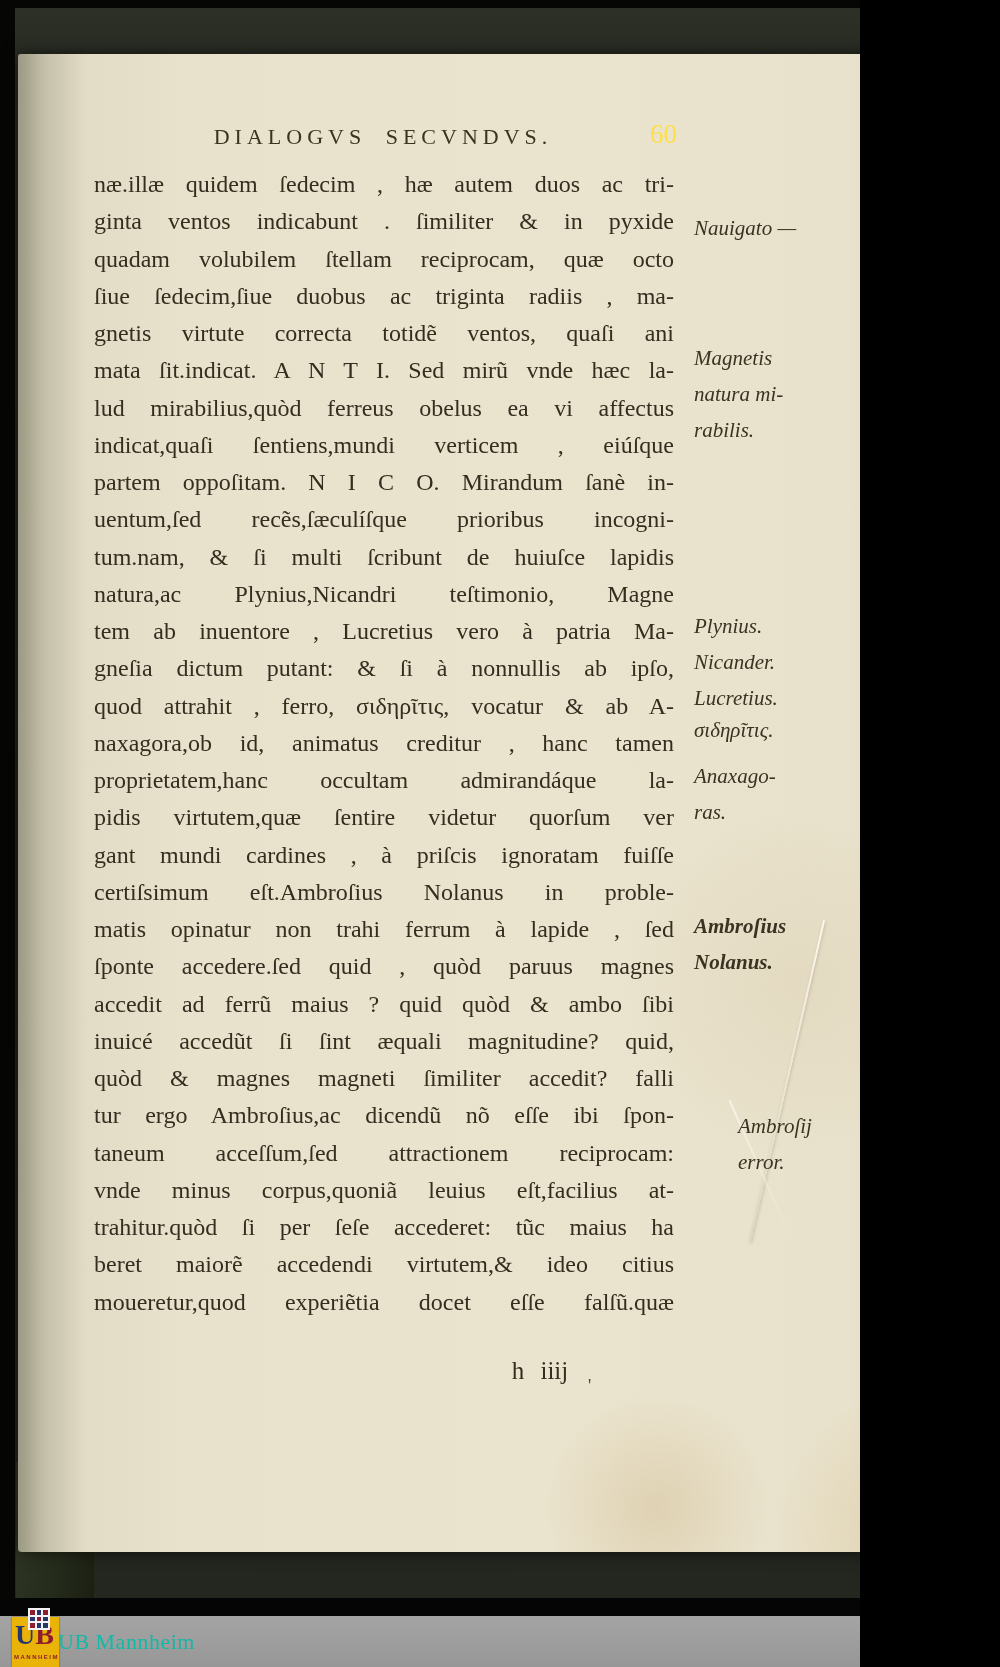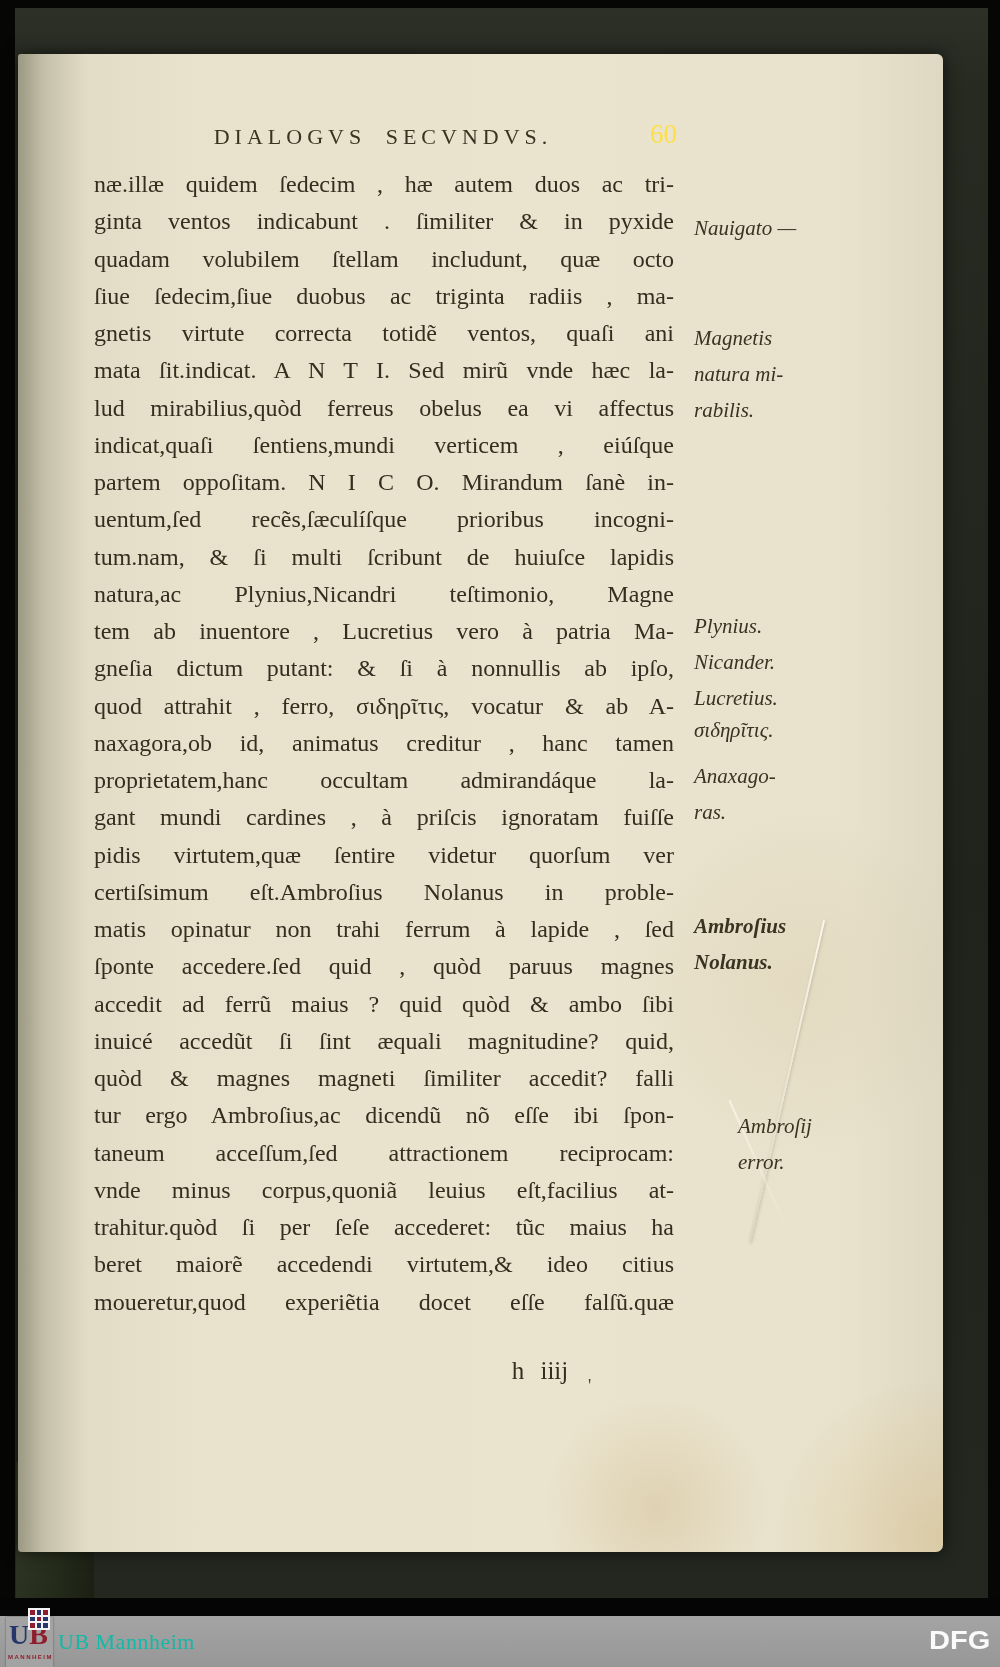--- a/index.html
+++ b/index.html
@@ -1,16 +1,16 @@
 <!DOCTYPE html>
 <html><head>
 <meta charset="utf-8">
 <style>
   html,body{margin:0;padding:0;background:#000;}
-  .stage{position:relative;width:1000px;height:1667px;overflow:hidden;background:#060705;
+  .stage{position:relative;width:860px;height:1667px;overflow:hidden;background:#060705;
          font-family:"Liberation Serif","DejaVu Serif",serif;}
   
   .scan-bg{position:absolute;left:15px;top:8px;width:973px;height:1592px;
            background:linear-gradient(180deg,#2c3027 0%,#262a21 5%,#1f231b 55%,#232720 100%);}
   
   .cover-wedge{position:absolute;left:16px;top:1462px;width:78px;height:140px;
                background:linear-gradient(100deg,#313726 0%,#252b1b 60%,#1a1f12 100%);}
   
   .paper{position:absolute;left:18px;top:54px;width:925px;height:1498px;border-radius:3px 6px 7px 4px;
          background:
@@ -40,21 +40,21 @@
   .stray-mark{position:absolute;left:588px;top:1376px;font-size:18px;color:#4a4236;}
 
   .note{position:absolute;left:694px;width:250px;font-style:italic;font-size:21px;
         line-height:36px;color:#3b3322;}
   .note div{height:36px;}
 
   
   .pre-band{position:absolute;left:0;top:1598px;width:1000px;height:18px;background:#050505;}
   .footer-bar{position:absolute;left:0;top:1616px;width:1000px;height:51px;
               background:linear-gradient(180deg,#a4a4a4,#979797);}
-  .ub-box{position:absolute;left:6px;top:1617px;width:47px;height:50px;background:#a3a3a3;
+  .ub-box{position:absolute;left:12px;top:1617px;width:47px;height:50px;background:#eab308;
           box-shadow:0 0 2px rgba(0,0,0,0.4);}
   .ub-letters{position:absolute;left:3px;top:3px;font-weight:bold;font-size:28px;line-height:30px;
               font-family:"Liberation Serif",serif;}
   .ub-u{color:#27376b;} .ub-b{color:#8e1e2d;}
   .ub-sub{position:absolute;left:2px;top:37px;font-size:6px;font-weight:bold;letter-spacing:1.5px;
           color:#8e1e2d;font-family:"Liberation Sans",sans-serif;white-space:nowrap;}
   .ub-grid{position:absolute;left:28px;top:1608px;width:22px;height:22px;background:#f3f3f5;
            display:grid;grid-template-columns:repeat(3,1fr);grid-template-rows:repeat(3,1fr);
            gap:2px;padding:2px;box-sizing:border-box;}
   .ub-grid div{width:100%;height:100%;}
@@ -77,58 +77,58 @@
     <div class="crease"></div>
     <div class="crease2"></div>
   </div>
 
   <div class="header-title ink">DIALOGVS SECVNDVS.</div>
   <div class="page-number ink">60</div>
 
   <div class="bodytext">
     <div class="bline">næ.illæ quidem ſedecim , hæ autem duos ac tri-</div>
     <div class="bline">ginta ventos indicabunt . ſimiliter &amp; in pyxide</div>
-    <div class="bline">quadam volubilem ſtellam includunt, quæ octo</div>
+    <div class="bline">quadam volubilem ſtellam reciprocam, quæ octo</div>
     <div class="bline">ſiue ſedecim,ſiue duobus ac triginta radiis , ma-</div>
     <div class="bline">gnetis virtute correcta totidẽ ventos, quaſi ani</div>
     <div class="bline">mata ſit.indicat. A N T I. Sed mirũ vnde hæc la-</div>
     <div class="bline">lud mirabilius,quòd ferreus obelus ea vi affectus</div>
     <div class="bline">indicat,quaſi ſentiens,mundi verticem , eiúſque</div>
     <div class="bline">partem oppoſitam. N I C O. Mirandum ſanè in-</div>
     <div class="bline">uentum,ſed recẽs,ſæculíſque prioribus incogni-</div>
     <div class="bline">tum.nam, &amp; ſi multi ſcribunt de huiuſce lapidis</div>
     <div class="bline">natura,ac Plynius,Nicandri teſtimonio, Magne</div>
     <div class="bline">tem ab inuentore , Lucretius vero à patria Ma-</div>
     <div class="bline">gneſia dictum putant: &amp; ſi à nonnullis ab ipſo,</div>
     <div class="bline">quod attrahit , ferro, σιδηρῖτις, vocatur &amp; ab A-</div>
     <div class="bline">naxagora,ob id, animatus creditur , hanc tamen</div>
     <div class="bline">proprietatem,hanc occultam admirandáque la-</div>
+    <div class="bline">pidis virtutem,quæ ſentire videtur quorſum ver</div>
     <div class="bline">gant mundi cardines , à priſcis ignoratam fuiſſe</div>
-    <div class="bline">pidis virtutem,quæ ſentire videtur quorſum ver</div>
     <div class="bline">certiſsimum eſt.Ambroſius Nolanus in proble-</div>
     <div class="bline">matis opinatur non trahi ferrum à lapide , ſed</div>
     <div class="bline">ſponte accedere.ſed quid , quòd paruus magnes</div>
     <div class="bline">accedit ad ferrũ maius ? quid quòd &amp; ambo ſibi</div>
     <div class="bline">inuicé accedũt ſi ſint æquali magnitudine? quid,</div>
     <div class="bline">quòd &amp; magnes magneti ſimiliter accedit? falli</div>
     <div class="bline">tur ergo Ambroſius,ac dicendũ nõ eſſe ibi ſpon-</div>
     <div class="bline">taneum acceſſum,ſed attractionem reciprocam:</div>
     <div class="bline">vnde minus corpus,quoniã leuius eſt,facilius at-</div>
     <div class="bline">trahitur.quòd ſi per ſeſe accederet: tũc maius ha</div>
     <div class="bline">beret maiorẽ accedendi virtutem,&amp; ideo citius</div>
     <div class="bline">moueretur,quod experiẽtia docet eſſe falſũ.quæ</div>
   </div>
 
   <div class="signature">h iiij</div>
   <div class="stray-mark">'</div>
 
   <div class="note" style="top:210px;">
     <div>Nauigato —</div>
   </div>
-  <div class="note" style="top:320px;">
+  <div class="note" style="top:340px;">
     <div>Magnetis</div>
     <div>natura mi-</div>
     <div>rabilis.</div>
   </div>
   <div class="note" style="top:608px;">
     <div>Plynius.</div>
     <div>Nicander.</div>
     <div>Lucretius.</div>
   </div>
   <div class="note" style="top:712px;">

